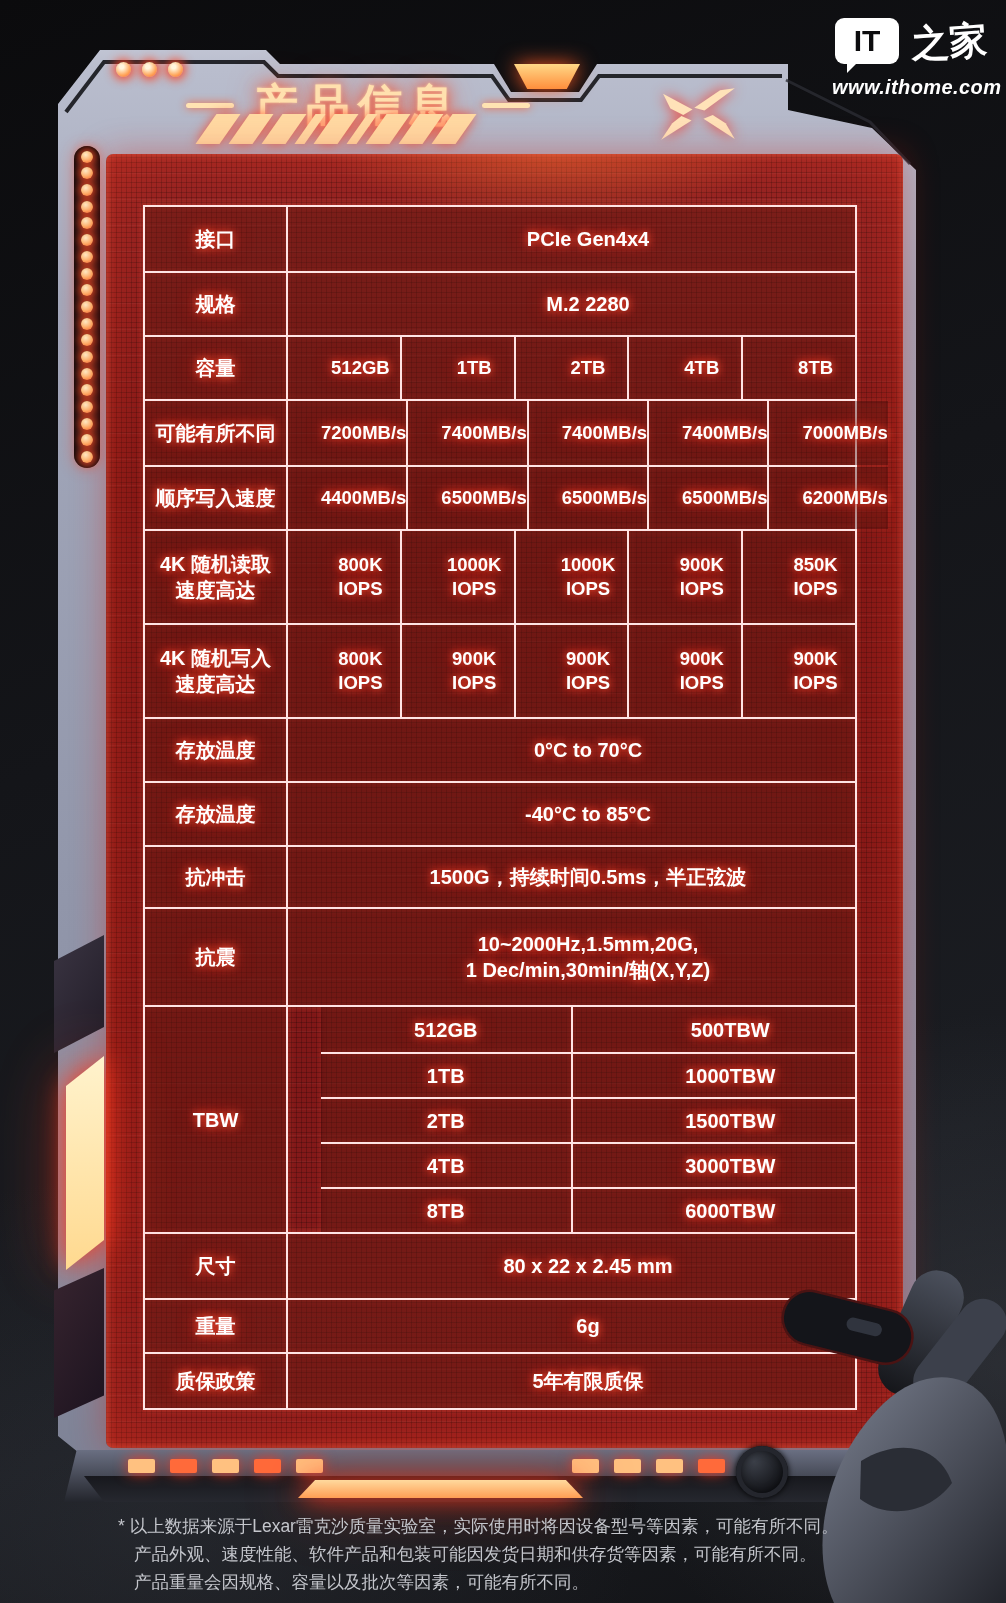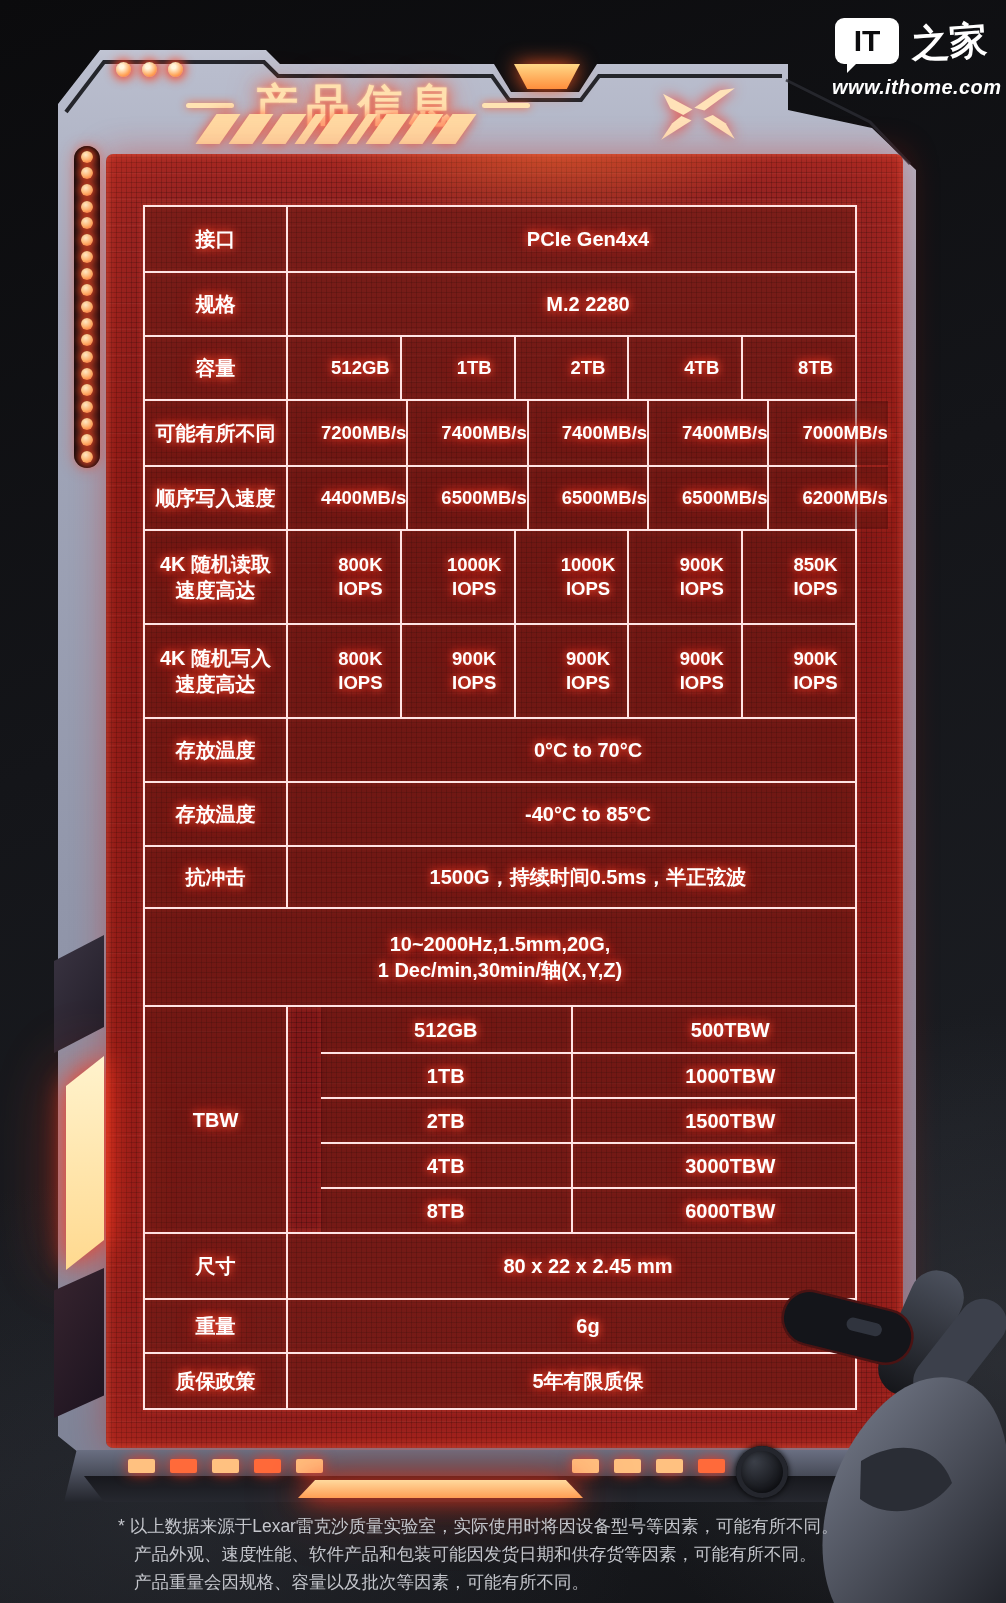--- a/index.html
+++ b/index.html
@@ -298,20 +298,21 @@
       <div class="cell label">存放温度</div>
       <div class="cell value">-40°C to 85°C</div>
     </div>
 
     <div class="row h62">
       <div class="cell label">抗冲击</div>
       <div class="cell value">1500G，持续时间0.5ms，半正弦波</div>
     </div>
 
     <div class="row h98">
+      <div class="cell label">抗震</div>
       <div class="cell value">
         <div>10~2000Hz,1.5mm,20G,</div>
         <div>1 Dec/min,30min/轴(X,Y,Z)</div>
       </div>
     </div>
 
     <div class="row">
       <div class="cell label">TBW</div>
       <div class="tbwgrid">
         <div class="tbwline">

